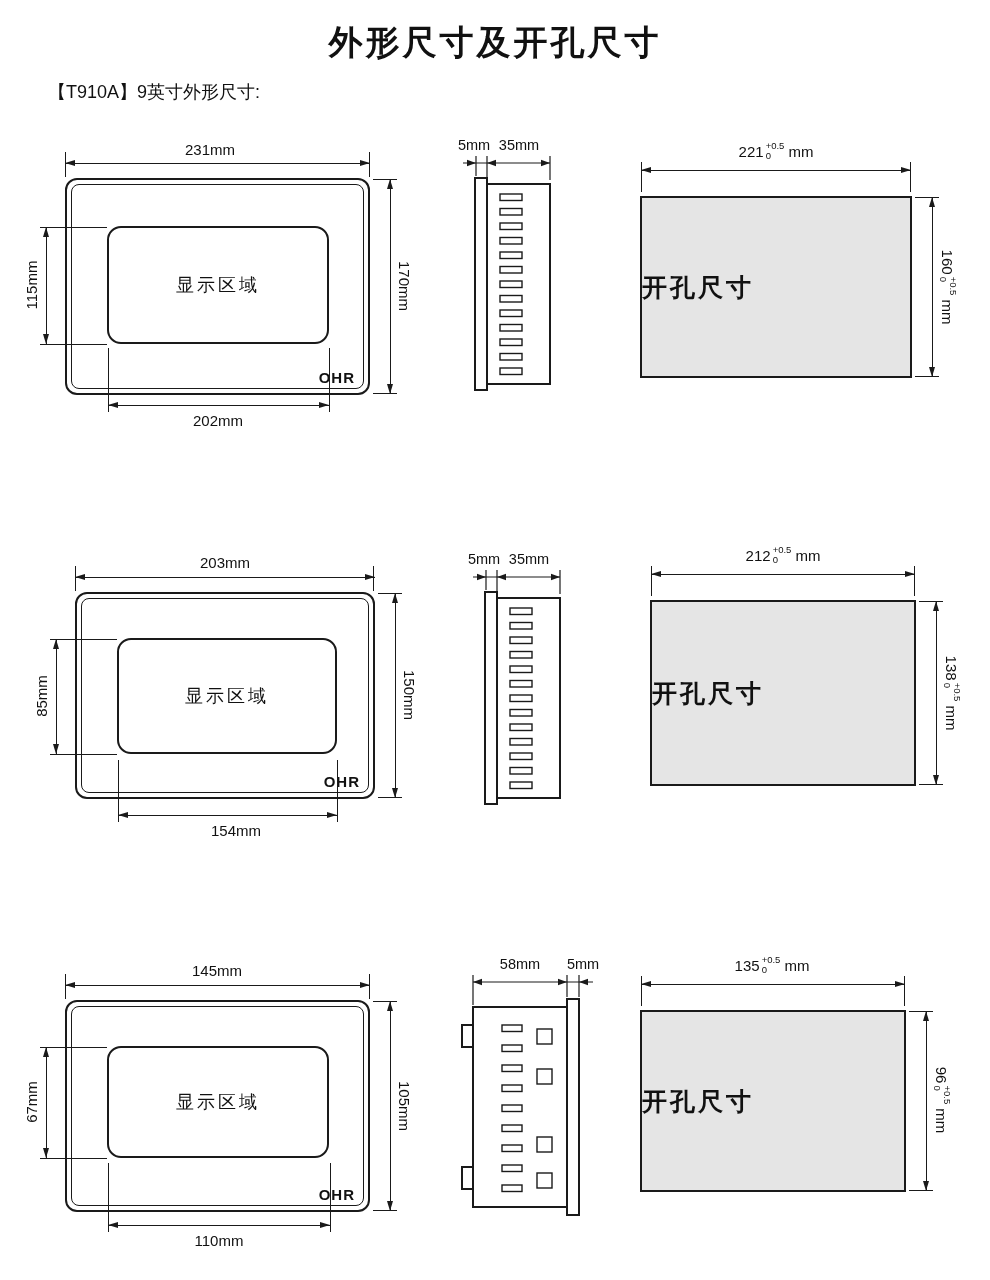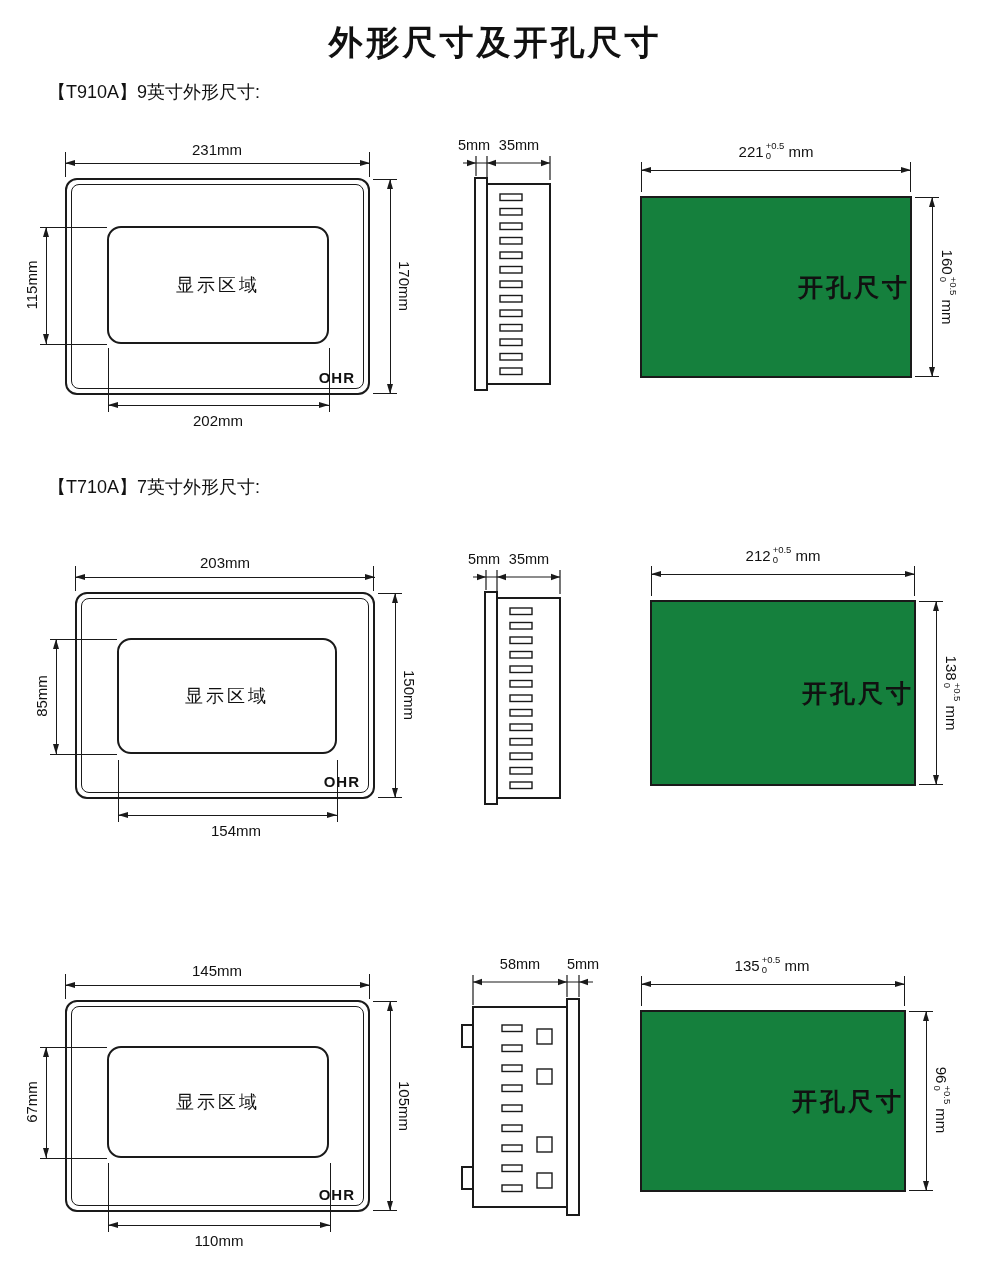--- a/index.html
+++ b/index.html
@@ -11,21 +11,21 @@
   .sec-heading{position:absolute;left:48px;font-size:18px;font-weight:500;}
 
   
   .panel{position:absolute;box-sizing:border-box;background:#fff;border:2.5px solid var(--ln);border-radius:12px;}
   .panel .inner{position:absolute;inset:4px;border:1.3px solid var(--ln);border-radius:8px;}
   .disp{position:absolute;box-sizing:border-box;border:2px solid var(--ln);border-radius:14px;display:flex;align-items:center;justify-content:center;background:#fff;}
   .disp-label{font-family:"DejaVu Serif","Liberation Serif",serif;font-size:18px;letter-spacing:3px;}
   .ohr{position:absolute;right:13px;bottom:7px;font-weight:800;font-size:15px;letter-spacing:1px;}
 
   
-  .cutout{position:absolute;box-sizing:border-box;background:#15803d;border:2px solid var(--ln);display:flex;align-items:center;justify-content:flex-end;}
+  .cutout{position:absolute;box-sizing:border-box;background:#e5e5e5;border:2px solid var(--ln);display:flex;align-items:center;justify-content:flex-start;}
   .cutout-label{font-family:"DejaVu Serif","Liberation Serif",serif;font-size:25px;font-weight:700;letter-spacing:3px;}
 
   
   .dl-h{position:absolute;height:0;border-top:1.3px solid var(--ln);}
   .dl-h::before{content:"";position:absolute;left:0;top:-4.4px;width:0;height:0;
     border-top:3.5px solid transparent;border-bottom:3.5px solid transparent;border-right:10px solid var(--ln);}
   .dl-h::after{content:"";position:absolute;right:0;top:-4.4px;width:0;height:0;
     border-top:3.5px solid transparent;border-bottom:3.5px solid transparent;border-left:10px solid var(--ln);}
   .dl-v{position:absolute;width:0;border-left:1.3px solid var(--ln);}
   .dl-v::before{content:"";position:absolute;top:0;left:-4.4px;width:0;height:0;
@@ -59,21 +59,21 @@
       <div class="inner"></div>
       <div class="disp" style="left:40px;top:46px;width:222px;height:118px">
         <span class="disp-label">显示区域</span>
       </div>
       <div class="ohr">OHR</div>
     </div>
 
     <div class="xl-v" style="left:65px;top:152px;height:25px"></div>
     <div class="xl-v" style="left:369px;top:152px;height:25px"></div>
     <div class="dl-h" style="left:65px;top:163px;width:305px"></div>
-    <div class="hlabel" style="left:217px;top:141px">231mm</div>
+    <div class="hlabel" style="left:210px;top:141px">231mm</div>
 
     <div class="xl-h" style="left:373px;top:179px;width:24px"></div>
     <div class="xl-h" style="left:373px;top:393px;width:24px"></div>
     <div class="dl-v" style="left:390px;top:179px;height:215px"></div>
     <div class="vlabel-r" style="left:404px;top:286px">170mm</div>
 
     <div class="xl-h" style="left:40px;top:227px;width:67px"></div>
     <div class="xl-h" style="left:40px;top:344px;width:67px"></div>
     <div class="dl-v" style="left:46px;top:227px;height:117px"></div>
     <div class="vlabel-l" style="left:31px;top:285px">115mm</div>
@@ -143,21 +143,20 @@
           <span class="stack">
             <span>+0.5</span>
             <span>0</span>
           </span>
           <span class="unit">mm</span>
         </span>
     </div>
   </div>
 
   <div class="sec">
-    <div class="sec-heading" style="top:475px">【T710A】7英寸外形尺寸:</div>
 
     <div class="panel" style="left:75px;top:592px;width:300px;height:207px">
       <div class="inner"></div>
       <div class="disp" style="left:40px;top:44px;width:220px;height:116px">
         <span class="disp-label">显示区域</span>
       </div>
       <div class="ohr">OHR</div>
     </div>
 
     <div class="xl-v" style="left:75px;top:566px;height:25px"></div>

